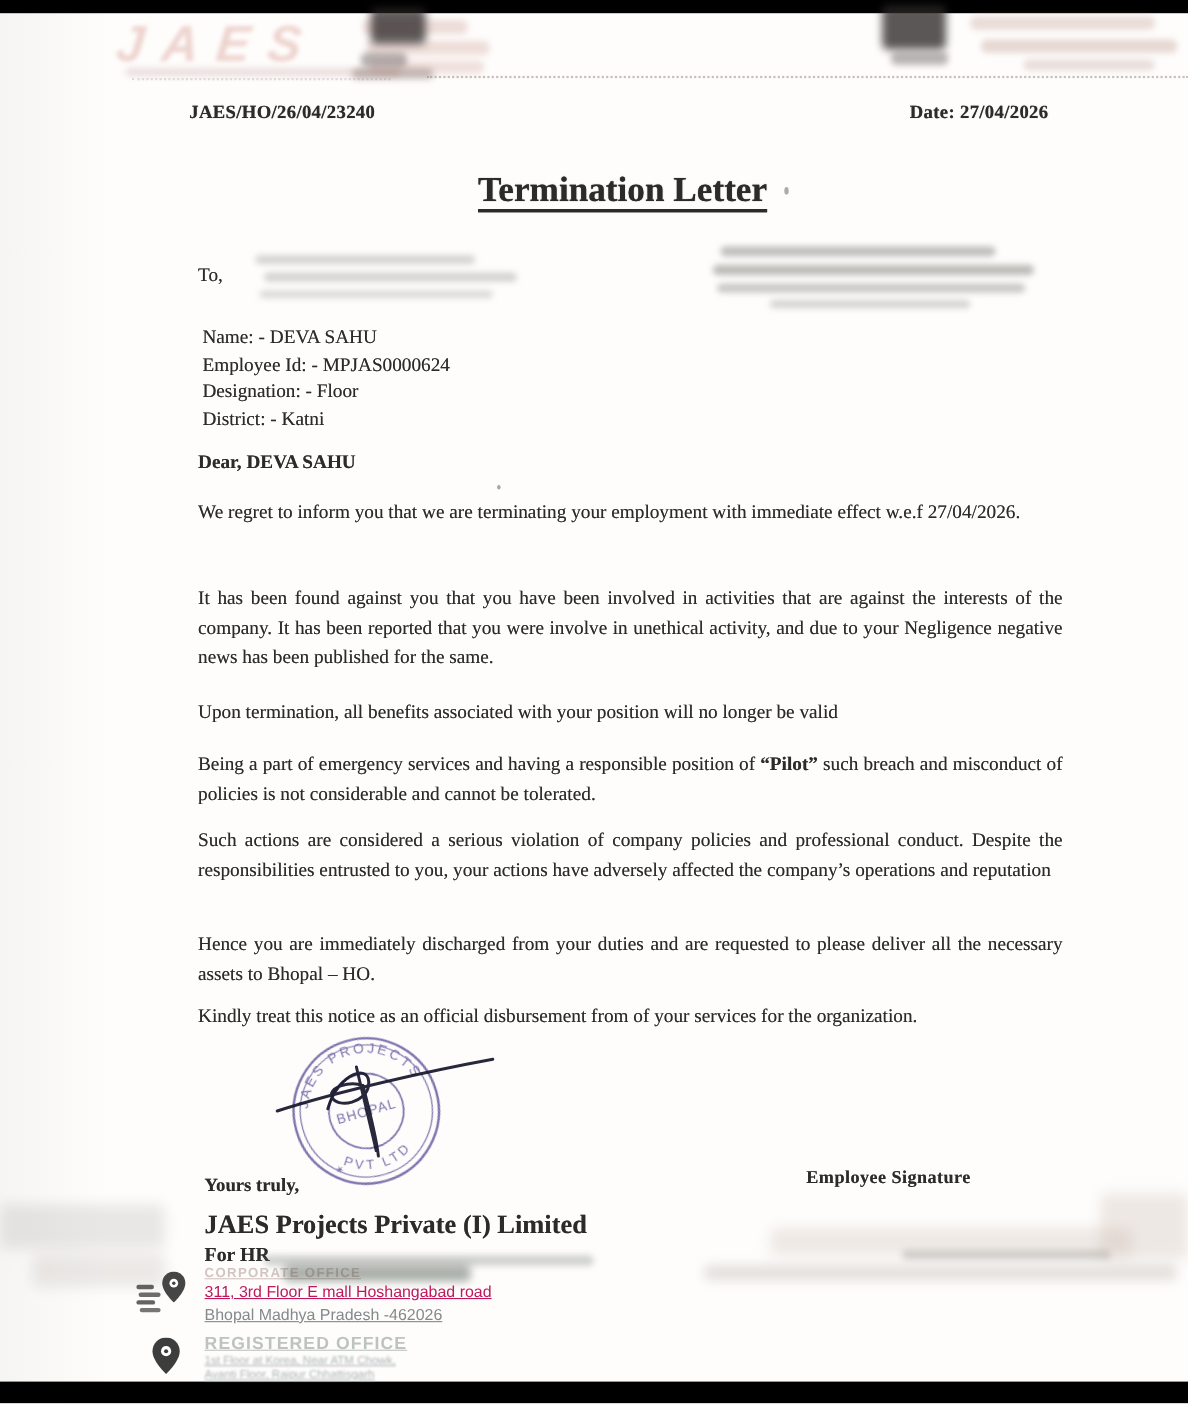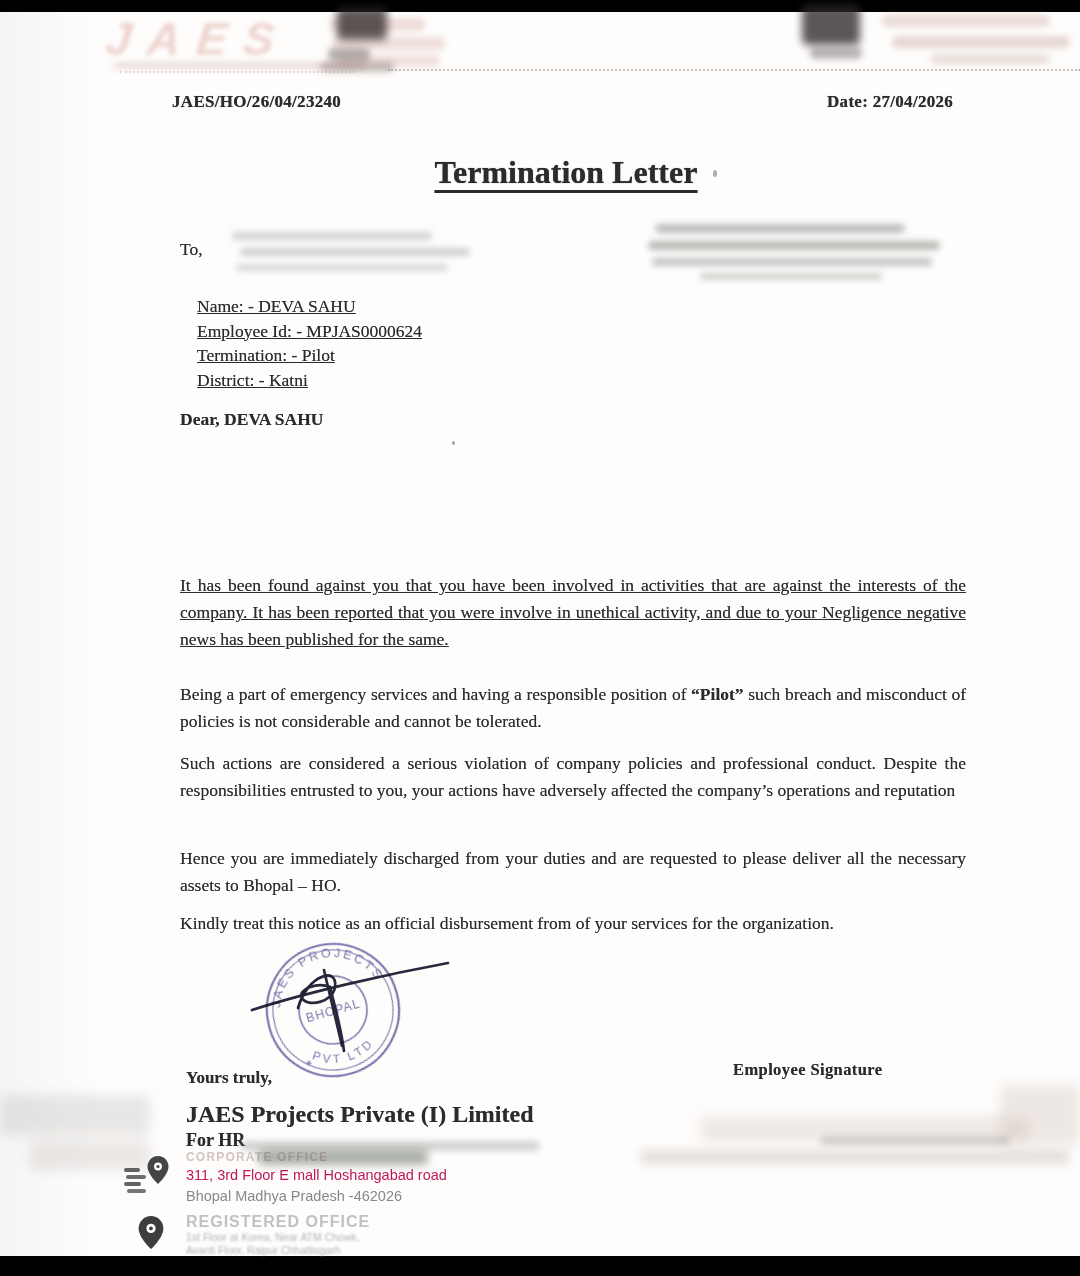--- a/index.html
+++ b/index.html
@@ -19,21 +19,21 @@
   .title {
     left:0; top:154px; width:1080px; text-align:center;
     font-size:32px; font-weight:bold; padding-left:52px; box-sizing:border-box;
     text-shadow:0 0 0.8px rgba(20,20,20,0.8);
   }
   .title span { text-decoration:underline; text-decoration-thickness:2.5px; text-underline-offset:7px; }
   .bodytext { font-size:17.5px; line-height:27px; text-shadow:0 0 0.6px rgba(40,40,40,0.6); }
   .para { position:absolute; left:180px; width:786px; margin:0; text-align:justify; }
   .bold { font-weight:bold; }
   .detail-line { height:24.5px; }
-  .footer-sans { font-family:"Liberation Sans", sans-serif; }
+  .footer-sans { font-family:"Liberation Sans", sans-serif;text-decoration:underline; }
   .dashline { position:absolute; border-top:2px dotted rgba(130,115,110,0.45); }
   .logo-text {
     font-family:"Liberation Sans", sans-serif; font-weight:bold; font-style:italic;
     font-size:46px; letter-spacing:16px; color:rgba(214,148,138,0.40);
     filter:blur(2px); transform:skewX(-6deg);
   }
   .speck { position:absolute; background:rgba(50,50,50,0.8); border-radius:50%; }
   .stamp-svg { position:absolute; left:238px; top:930px; width:235px; height:158px; }
   .stamp-ring { opacity:0.72; filter:blur(0.4px); }
   .sig { opacity:0.92; }
@@ -74,31 +74,33 @@
 
   <div class="abs bodytext" style="left:180px; top:236px;">To,</div>
   <div class="smudge" style="left:232px; top:232px; width:200px; height:8px; background:rgba(150,148,143,0.40); filter:blur(3px);"></div>
   <div class="smudge" style="left:240px; top:248px; width:230px; height:8px; background:rgba(150,148,143,0.42); filter:blur(3px);"></div>
   <div class="smudge" style="left:236px; top:264px; width:212px; height:7px; background:rgba(150,148,143,0.35); filter:blur(3px);"></div>
   <div class="smudge" style="left:655px; top:224px; width:250px; height:9px; background:rgba(120,118,114,0.48); filter:blur(3px);"></div>
   <div class="smudge" style="left:648px; top:241px; width:292px; height:9px; background:rgba(120,118,114,0.50); filter:blur(3px);"></div>
   <div class="smudge" style="left:652px; top:258px; width:280px; height:8px; background:rgba(120,118,114,0.42); filter:blur(3px);"></div>
   <div class="smudge" style="left:700px; top:273px; width:182px; height:7px; background:rgba(130,128,124,0.35); filter:blur(3px);"></div>
 
-  <div class="abs bodytext" style="left:197px; top:293px;text-decoration:underline;">
+  <div class="abs bodytext" style="left:184px; top:293px;">
     <div class="detail-line">Name: - DEVA SAHU</div>
     <div class="detail-line">Employee Id: - MPJAS0000624</div>
-    <div class="detail-line">Termination: - Pilot</div>
+    <div class="detail-line">Designation: - Floor</div>
     <div class="detail-line">District: - Katni</div>
   </div>
 
   <div class="abs bodytext bold" style="left:180px; top:406px;">Dear, DEVA SAHU</div>
   <div class="speck" style="left:452px; top:441px; width:3px; height:4px; opacity:0.55;"></div>
 
-  <p class="para bodytext" style="top:572px;text-decoration:underline;">It has been found against you that you have been involved in activities that are against the interests of the company. It has been reported that you were involve in unethical activity, and due to your Negligence negative news has been published for the same.</p>
+  <p class="para bodytext" style="top:452px;">We regret to inform you that we are terminating your employment with immediate effect w.e.f 27/04/2026.</p>
+  <p class="para bodytext" style="top:530px;">It has been found against you that you have been involved in activities that are against the interests of the company. It has been reported that you were involve in unethical activity, and due to your Negligence negative news has been published for the same.</p>
+  <p class="para bodytext" style="top:634px;">Upon termination, all benefits associated with your position will no longer be valid</p>
   <p class="para bodytext" style="top:681px;"><span>Being a part of emergency services and having a responsible position of </span><span class="bold">“Pilot”</span><span> such breach and misconduct of policies is not considerable and cannot be tolerated.</span></p>
   <p class="para bodytext" style="top:750px;">Such actions are considered a serious violation of company policies and professional conduct. Despite the responsibilities entrusted to you, your actions have adversely affected the company’s operations and reputation</p>
   <p class="para bodytext" style="top:910px;">Kindly treat this notice as an official disbursement from of your services for the organization.</p>
   <p class="para bodytext" style="top:845px;">Hence you are immediately discharged from your duties and are requested to please deliver all the necessary assets to Bhopal – HO.</p>
 
   <svg class="stamp-svg" viewBox="0 0 235 158">
     <defs>
       <path id="arcTop" d="M 42,80 A 53,53 0 0 1 148,80"></path>
       <path id="arcBottom" d="M 42,80 A 53,53 0 0 0 148,80"></path>
     </defs>

